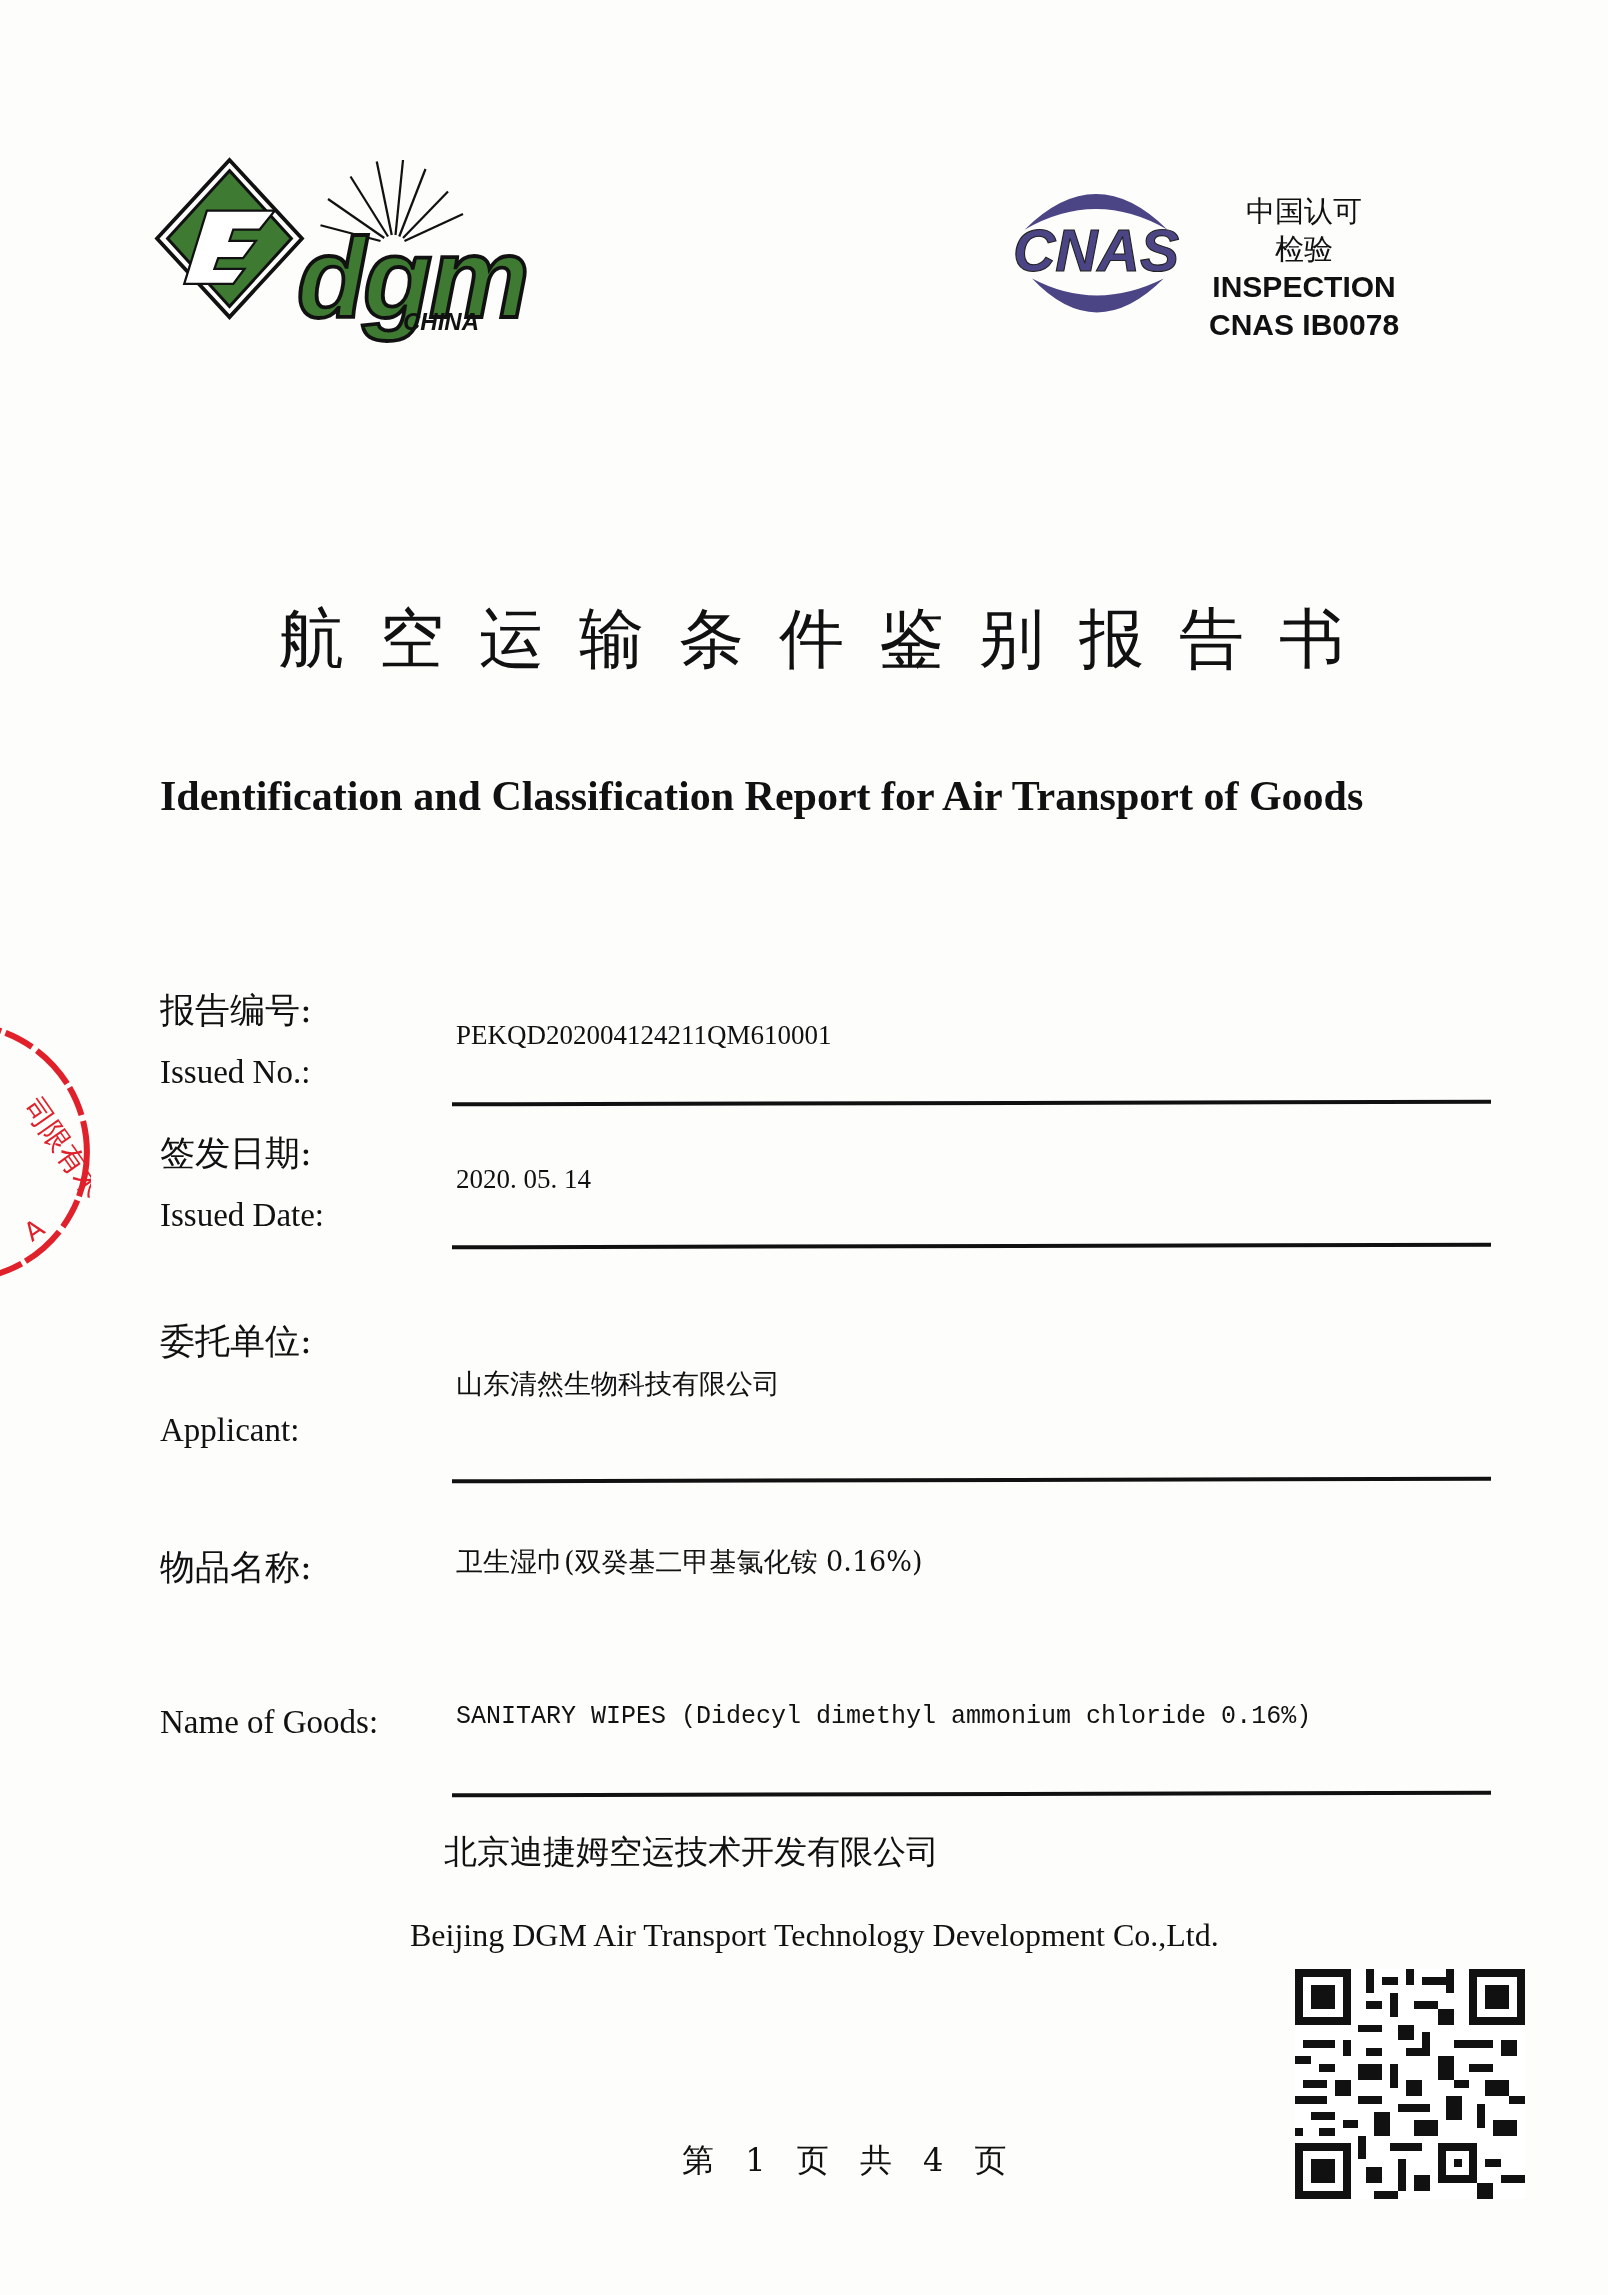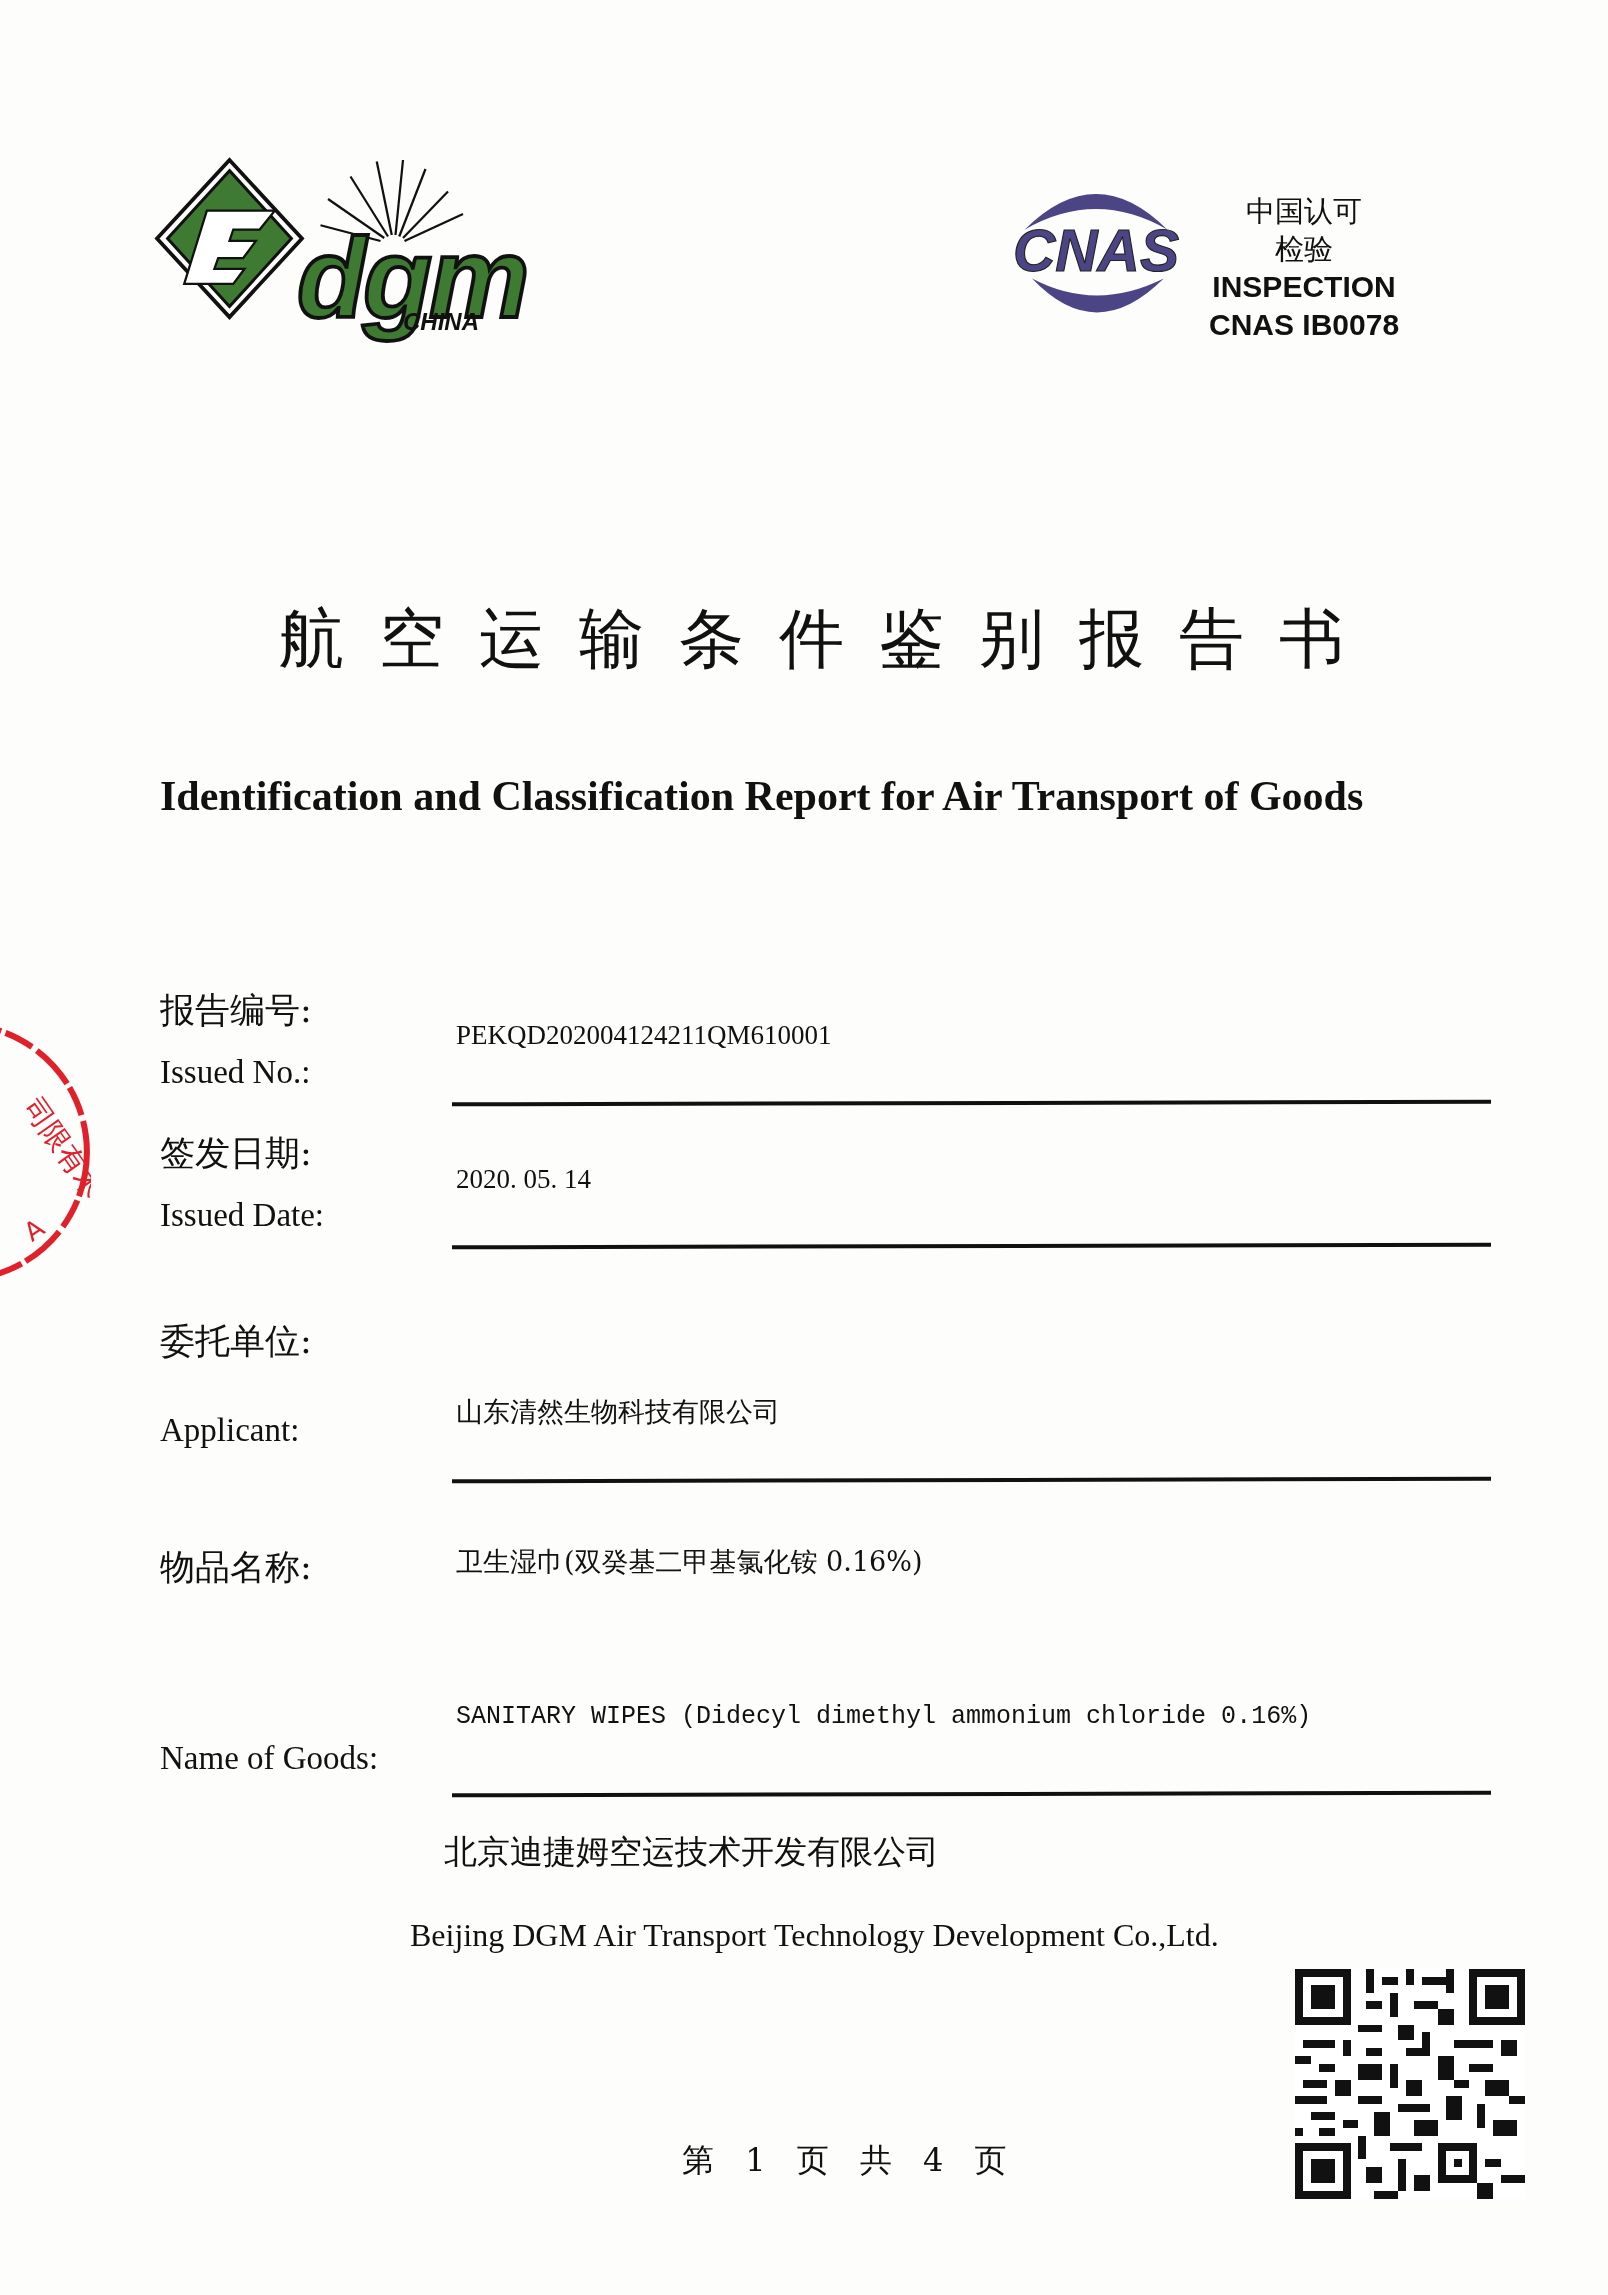--- a/index.html
+++ b/index.html
@@ -74,26 +74,26 @@
 <div class="abs value" style="top:1020px">PEKQD202004124211QM610001</div>
 <div class="abs rule" style="top:1101px"></div>
 
 <div class="abs label-cn" style="top:1130px">签发日期:</div>
 <div class="abs label-en" style="top:1197px">Issued Date:</div>
 <div class="abs value" style="top:1164px">2020. 05. 14</div>
 <div class="abs rule" style="top:1244px"></div>
 
 <div class="abs label-cn" style="top:1318px">委托单位:</div>
 <div class="abs label-en" style="top:1412px">Applicant:</div>
-<div class="abs value-cn" style="top:1394px">山东清然生物科技有限公司</div>
+<div class="abs value-cn" style="top:1366px">山东清然生物科技有限公司</div>
 <div class="abs rule" style="top:1478px"></div>
 
 <div class="abs label-cn" style="top:1544px">物品名称:</div>
 <div class="abs value-cn" style="top:1544px">卫生湿巾(双癸基二甲基氯化铵 0.16%)</div>
-<div class="abs label-en" style="top:1740px">Name of Goods:</div>
+<div class="abs label-en" style="top:1704px">Name of Goods:</div>
 <div class="abs value-mono" style="top:1702px">SANITARY WIPES (Didecyl dimethyl ammonium chloride 0.16%)</div>
 <div class="abs rule" style="top:1792px"></div>
 
 <div class="abs company-cn">北京迪捷姆空运技术开发有限公司</div>
 <div class="abs company-en">Beijing DGM Air Transport Technology Development Co.,Ltd.</div>
 <div class="abs page-no">第 1 页 共 4 页</div>
 
 <div class="abs qr">
   <svg width="230" height="230" viewBox="0 0 29 29" shape-rendering="crispEdges">
     <rect width="29" height="29" fill="#fff"></rect>

